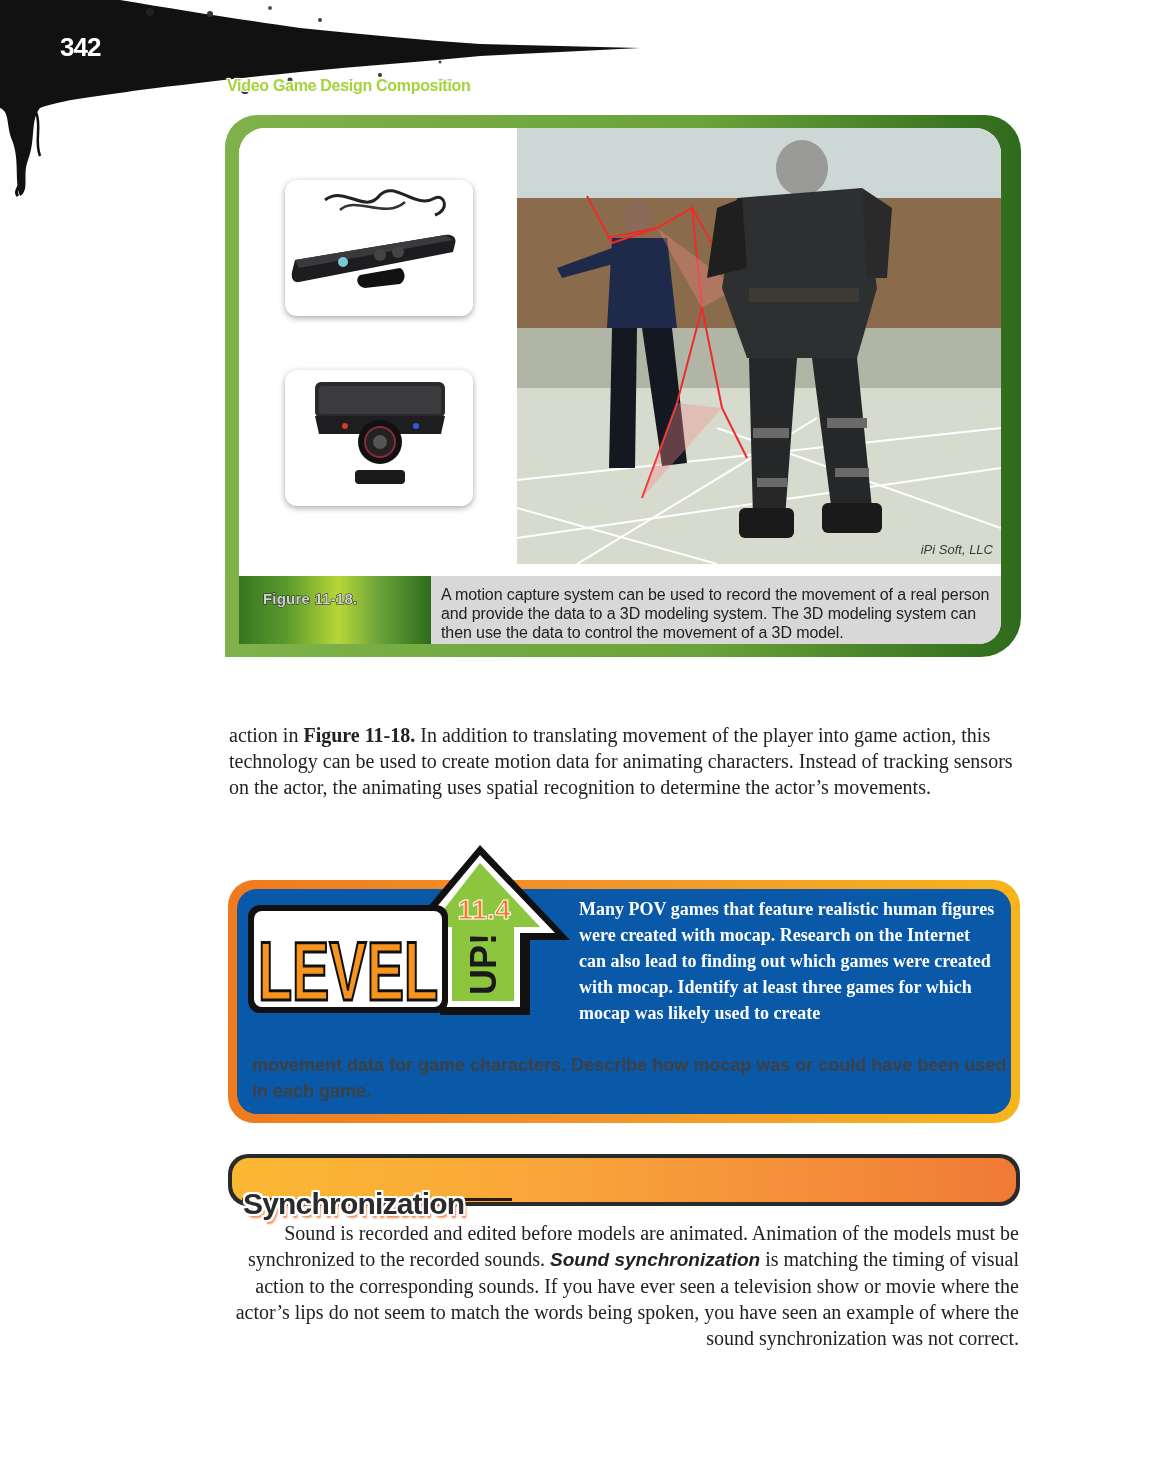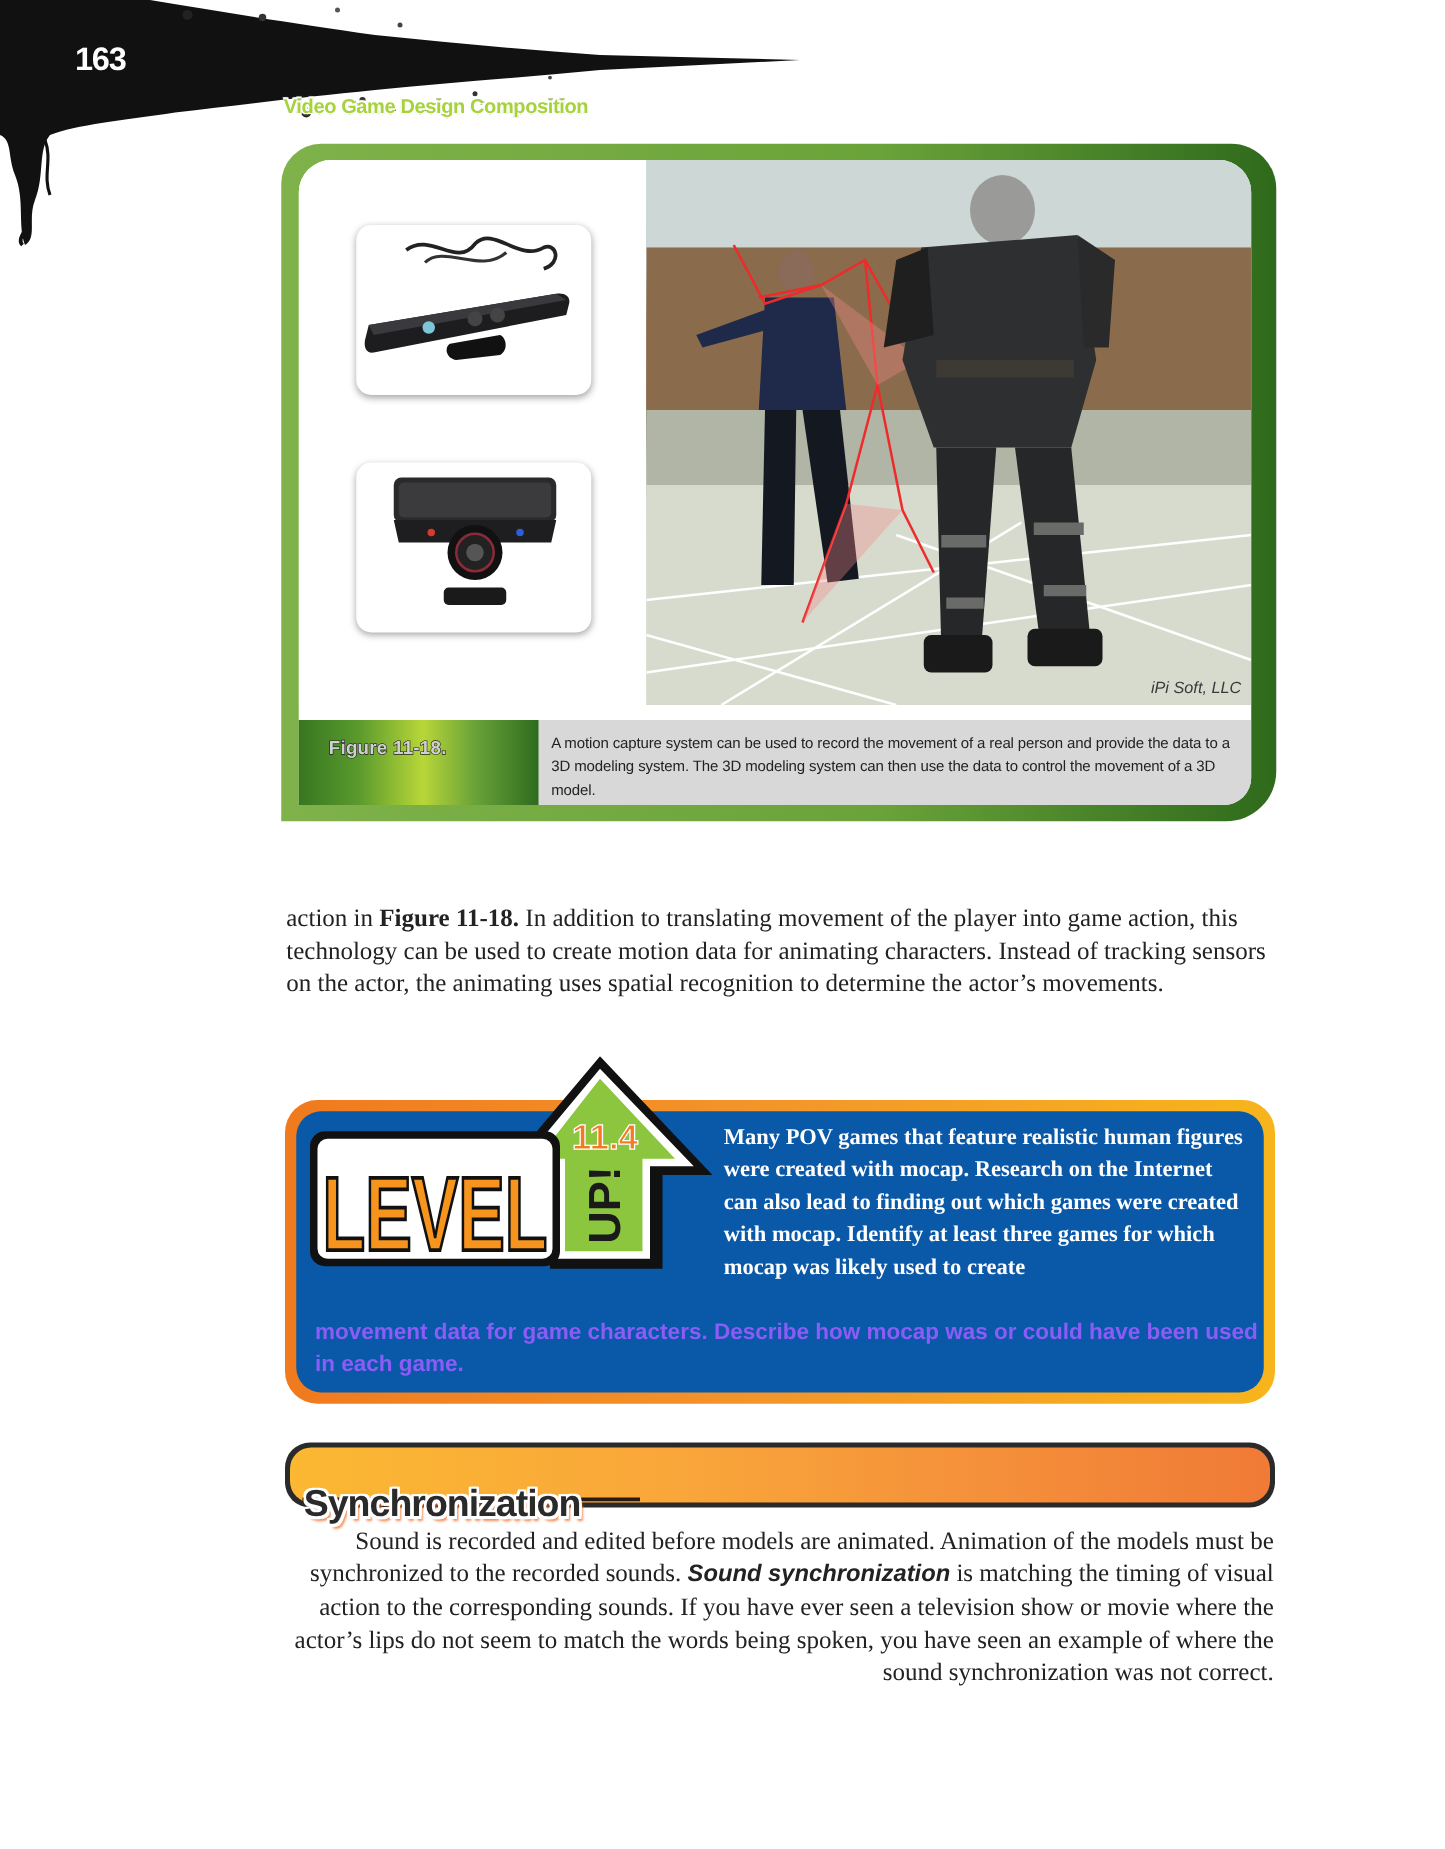--- a/index.html
+++ b/index.html
@@ -21,33 +21,33 @@
     .thumb-eye { top: 242px; }
     .photo { position: absolute; left: 278px; top: 0; width: 484px; height: 436px; overflow: hidden;
       background: linear-gradient(180deg, #c9d6d6 0%, #b9c6c3 18%, #8b6b4a 30%, #7a5a3c 45%, #a7b0a4 55%, #cfd6cc 65%, #d8ddd0 100%); }
     .credit { position: absolute; right: 8px; top: 414px; font-family: "Liberation Sans", sans-serif; font-style: italic; font-size: 13px; color: #3a3a3a; }
     .caption-row { position: absolute; left: 0; top: 436px; width: 762px; height: 80px; }
     .caption-label-box { position: absolute; left: -14px; top: 12px; width: 206px; height: 93px;
       background: linear-gradient(90deg, #2e6b1d 0%, #5a9a2d 30%, #b8d638 55%, #6aa339 75%, #2e6b1d 100%); }
     .caption-label { position: absolute; left: 38px; top: 14px; font-family: "Liberation Sans", sans-serif; font-weight: 900; font-size: 15px; color: #cfd1d0;
       -webkit-text-stroke: 1px #1f1f1f; paint-order: stroke fill; letter-spacing: 0.2px; }
     .caption-text-box { position: absolute; left: 192px; top: 12px; width: 570px; height: 68px; background: #d8d8d8; padding: 9px 10px 0 10px; }
-    .caption-text { font-family: "Liberation Sans", sans-serif; font-size: 12px; line-height: 19px; color: #222222; letter-spacing: -0.1px; }
+    .caption-text { font-family: "Liberation Sans", sans-serif; font-size: 16px; line-height: 19px; color: #222222; letter-spacing: -0.1px; }
 
     
     .body-para { position: absolute; left: 229px; width: 790px; font-family: "Liberation Serif", serif; font-size: 20px; line-height: 26px; color: #222222; }
     .para1 { top: 722px; }
     .para1 b { font-weight: bold; }
 
     
     .levelup { position: absolute; left: 228px; top: 880px; width: 792px; height: 243px; border-radius: 26px; background: linear-gradient(90deg, #f07a1e 0%, #f3962a 50%, #f7b51c 100%); }
     .levelup-inner { position: absolute; left: 9px; top: 9px; width: 774px; height: 225px; border-radius: 20px; background: #0a58a8; }
     .levelup-logo { position: absolute; left: 240px; top: 845px; width: 330px; height: 180px; }
     .levelup-text-top { position: absolute; left: 579px; top: 896px; width: 420px; font-family: Liberation Serif, serif; font-weight: bold; font-size: 18px; line-height: 26px; color: #ffffff; }
-    .levelup-text-bottom { position: absolute; left: 252px; top: 1052px; width: 760px; font-family: "Liberation Sans", sans-serif; font-weight: bold; font-size: 18px; line-height: 26px; color: #8b5cf6; }
+    .levelup-text-bottom { position: absolute; left: 252px; top: 1052px; width: 760px; font-family: "Liberation Sans", sans-serif; font-weight: bold; font-size: 18px; line-height: 26px; color: #404040; }
 
     
     .section-bar { position: absolute; left: 228px; top: 1154px; width: 792px; height: 52px; border-radius: 20px; background: #2a2a2a; }
     .section-bar-inner { position: absolute; left: 4px; top: 4px; width: 784px; height: 44px; border-radius: 17px;
       background: linear-gradient(90deg, #fbb832 0%, #f9a63a 40%, #f48d3a 75%, #f07a36 100%); }
     .section-underline { position: absolute; left: 10px; top: 40px; width: 270px; height: 3px; background: #2b1a10; }
     .section-title { position: absolute; left: 243px; top: 1187px; font-family: "Liberation Sans", sans-serif; font-weight: 900; font-size: 30px; color: #2a2a2a; letter-spacing: -0.8px;
       text-shadow: 2px 0 0 #fff, -2px 0 0 #fff, 0 2px 0 #fff, 0 -2px 0 #fff, 2px 2px 0 #fff, -2px -2px 0 #fff, 2px -2px 0 #fff, -2px 2px 0 #fff, 3px 4px 2px rgba(240,110,40,0.8); }
 
     .para2 { top: 1220px; text-indent: 36px; text-align: right; }
@@ -62,21 +62,21 @@
     <circle cx="210" cy="14" r="3" fill="#333"></circle>
   <circle cx="245" cy="90" r="4" fill="#222"></circle>
     <circle cx="290" cy="80" r="2.5" fill="#333"></circle>
   <circle cx="320" cy="20" r="2" fill="#444"></circle>
     <circle cx="380" cy="75" r="2" fill="#333"></circle>
   <circle cx="270" cy="8" r="2" fill="#555"></circle>
     <circle cx="440" cy="62" r="1.5" fill="#444"></circle>
   <path d="M20,110 C26,130 14,150 22,170 C26,182 12,190 18,196" stroke="#111" stroke-width="3" fill="none"></path>
   <path d="M36,112 C42,128 34,140 40,156" stroke="#111" stroke-width="2.5" fill="none"></path>
 </svg>
-<div class="page-number">163</div>
+<div class="page-number">342</div>
 <div class="book-title">Video Game Design Composition</div>
 
 <div class="figure-frame">
   <div class="figure-inner">
     <div class="thumb-col">
       <div class="thumb thumb-kinect">
         <svg width="188" height="136" viewBox="0 0 188 136">
           <path d="M40,20 C60,5 80,35 95,15 C110,0 130,30 150,18 C160,14 165,30 150,35" stroke="#222" stroke-width="3" fill="none"></path>
           <path d="M55,30 C70,15 100,40 120,22" stroke="#333" stroke-width="2.5" fill="none"></path>
           <path d="M10,80 L160,55 C168,54 172,58 170,64 L168,72 L14,102 C8,103 6,98 7,92 Z" fill="#1d1d1f"></path>

